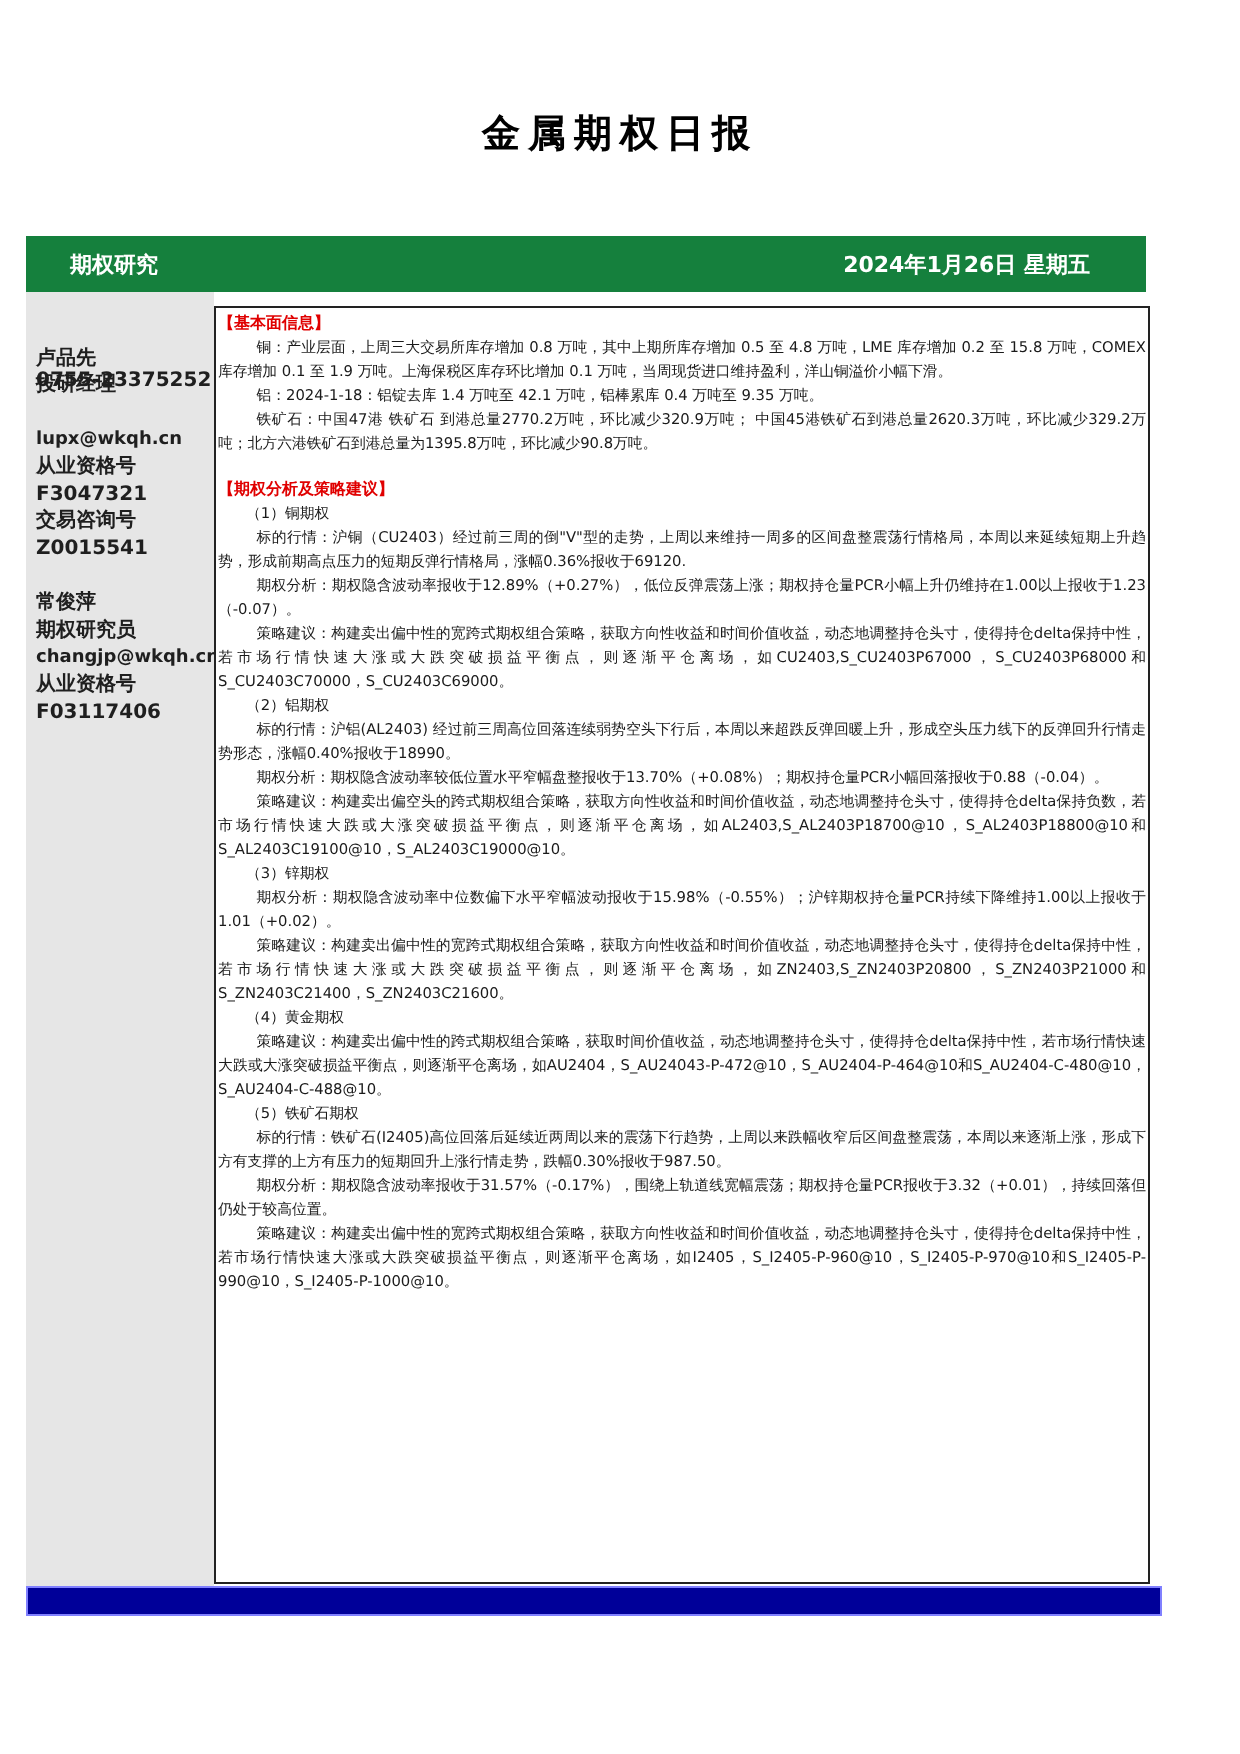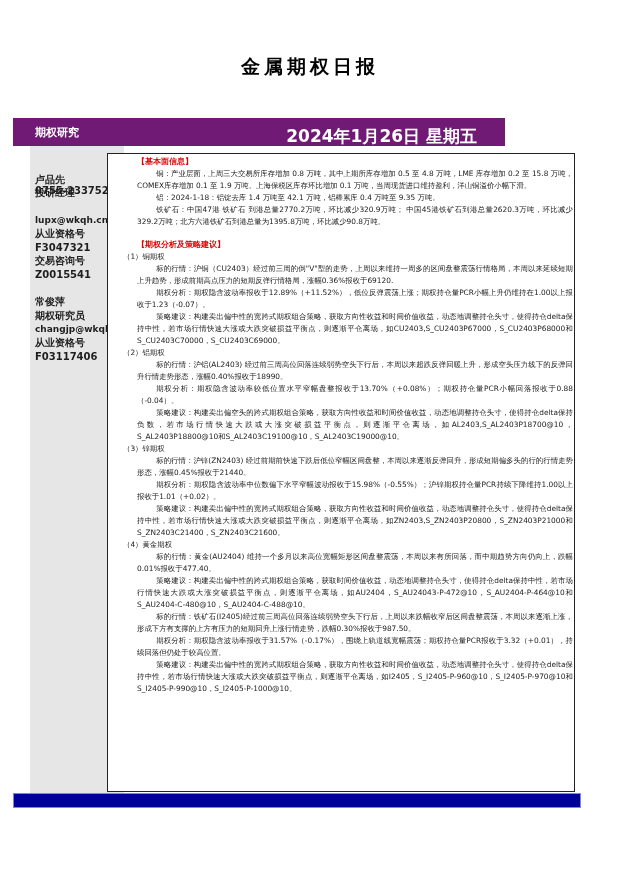--- a/index.html
+++ b/index.html
@@ -1,35 +1,35 @@
 <!DOCTYPE html>
 <html><head>
 <meta charset="utf-8">
 <style>
   html, body { margin: 0; padding: 0; background: #ffffff; }
   body { width: 620px; height: 877px; position: relative; overflow: hidden;
          font-family: "DejaVu Sans", "Liberation Sans", sans-serif; color: #000; }
   .title { position: absolute; top: 54px; left: 0; width: 620px; text-align: center;
            font-family: Liberation Mono, monospace; font-size: 19px;
            font-weight: bold; letter-spacing: 4px; }
-  .header-band { position: absolute; top: 118px; left: 13px; width: 492px; height: 28px;
-                 background: #701a75; }
+  .header-band { position: absolute; top: 118px; left: 13px; width: 560px; height: 28px;
+                 background: #15803d; }
   .header-band .left { position: absolute; left: 22px; top: 7px; font-size: 11px;
                        font-weight: bold; color: #ffffff; }
-  .header-band .right { position: absolute; right: 28px; top: 7px; font-size: 17px;
+  .header-band .right { position: absolute; right: 28px; top: 7px; font-size: 11px;
                         font-weight: bold; color: #ffffff; }
   .sidebar { position: absolute; top: 146px; left: 13px; width: 94px; height: 648px;
-             background: #e6e6e6; margin-left: 17px; }
+             background: #e6e6e6; }
   .sidebar .line { position: absolute; left: 5px; font-size: 10px; font-weight: bold;
                    color: #1f1f1f; white-space: nowrap; line-height: 13px; }
   .main-box { position: absolute; top: 153px; left: 107px; width: 468px; height: 639px;
               border: 1.5px solid #222; box-sizing: border-box; background: #fff; }
   .content { position: absolute; top: 156px; left: 109px; width: 464px;
              font-size: 7.4px; line-height: 12px; color: #1a1a1a; }
-  .content p { margin: 0; text-align: justify; padding-left: 28px; }
+  .content p { margin: 0; text-align: justify; }
   .content .sec { color: #e00000; font-weight: bold; font-size: 8px; }
   .content .ind { text-indent: 2.6em; }
   .content .sub { padding-left: 14px; }
   .content .gap { height: 11px; }
   .footer-band { position: absolute; top: 793px; left: 13px; width: 568px; height: 15px;
                  background: #000099; border: 1px solid #8080ff; box-sizing: border-box; }
 </style>
 </head>
 <body>
 
@@ -62,35 +62,34 @@
 <div class="content">
   <p class="sec">【基本面信息】</p>
   <p class="ind">铜：产业层面，上周三大交易所库存增加 0.8 万吨，其中上期所库存增加 0.5 至 4.8 万吨，LME 库存增加 0.2 至 15.8 万吨，COMEX库存增加 0.1 至 1.9 万吨。上海保税区库存环比增加 0.1 万吨，当周现货进口维持盈利，洋山铜溢价小幅下滑。</p>
   <p class="ind">铝：2024-1-18：铝锭去库 1.4 万吨至 42.1 万吨，铝棒累库 0.4 万吨至 9.35 万吨。</p>
   <p class="ind">铁矿石：中国47港 铁矿石 到港总量2770.2万吨，环比减少320.9万吨； 中国45港铁矿石到港总量2620.3万吨，环比减少329.2万吨；北方六港铁矿石到港总量为1395.8万吨，环比减少90.8万吨。</p>
   <div class="gap"></div>
   <p class="sec">【期权分析及策略建议】</p>
 
   <p class="sub">（1）铜期权</p>
   <p class="ind">标的行情：沪铜（CU2403）经过前三周的倒"V"型的走势，上周以来维持一周多的区间盘整震荡行情格局，本周以来延续短期上升趋势，形成前期高点压力的短期反弹行情格局，涨幅0.36%报收于69120.</p>
-  <p class="ind">期权分析：期权隐含波动率报收于12.89%（+11.52%），低位反弹震荡上涨；期权持仓量PCR小幅上升仍维持在1.00以上报收于1.23（-0.07）。</p>
+  <p class="ind">期权分析：期权隐含波动率报收于12.89%（+0.27%），低位反弹震荡上涨；期权持仓量PCR小幅上升仍维持在1.00以上报收于1.23（-0.07）。</p>
   <p class="ind">策略建议：构建卖出偏中性的宽跨式期权组合策略，获取方向性收益和时间价值收益，动态地调整持仓头寸，使得持仓delta保持中性，若市场行情快速大涨或大跌突破损益平衡点，则逐渐平仓离场，如CU2403,S_CU2403P67000，S_CU2403P68000和S_CU2403C70000，S_CU2403C69000。</p>
 
   <p class="sub">（2）铝期权</p>
   <p class="ind">标的行情：沪铝(AL2403) 经过前三周高位回落连续弱势空头下行后，本周以来超跌反弹回暖上升，形成空头压力线下的反弹回升行情走势形态，涨幅0.40%报收于18990。</p>
   <p class="ind">期权分析：期权隐含波动率较低位置水平窄幅盘整报收于13.70%（+0.08%）；期权持仓量PCR小幅回落报收于0.88（-0.04）。</p>
   <p class="ind">策略建议：构建卖出偏空头的跨式期权组合策略，获取方向性收益和时间价值收益，动态地调整持仓头寸，使得持仓delta保持负数，若市场行情快速大跌或大涨突破损益平衡点，则逐渐平仓离场，如AL2403,S_AL2403P18700@10，S_AL2403P18800@10和S_AL2403C19100@10，S_AL2403C19000@10。</p>
 
   <p class="sub">（3）锌期权</p>
-  <p class="ind">标的行情：沪锌(ZN2403) 经过前期前快速下跌后低位窄幅区间盘整，本周以来逐渐反弹回升，形成短期偏多头的行的行情走势形态，涨幅0.45%报收于21440。</p>
   <p class="ind">期权分析：期权隐含波动率中位数偏下水平窄幅波动报收于15.98%（-0.55%）；沪锌期权持仓量PCR持续下降维持1.00以上报收于1.01（+0.02）。</p>
   <p class="ind">策略建议：构建卖出偏中性的宽跨式期权组合策略，获取方向性收益和时间价值收益，动态地调整持仓头寸，使得持仓delta保持中性，若市场行情快速大涨或大跌突破损益平衡点，则逐渐平仓离场，如ZN2403,S_ZN2403P20800，S_ZN2403P21000和S_ZN2403C21400，S_ZN2403C21600。</p>
 
   <p class="sub">（4）黄金期权</p>
-  <p class="ind">标的行情：黄金(AU2404) 维持一个多月以来高位宽幅矩形区间盘整震荡，本周以来有所回落，而中期趋势方向仍向上，跌幅0.01%报收于477.40。</p>
   <p class="ind">策略建议：构建卖出偏中性的跨式期权组合策略，获取时间价值收益，动态地调整持仓头寸，使得持仓delta保持中性，若市场行情快速大跌或大涨突破损益平衡点，则逐渐平仓离场，如AU2404，S_AU24043-P-472@10，S_AU2404-P-464@10和S_AU2404-C-480@10，S_AU2404-C-488@10。</p>
 
-  <p class="ind">标的行情：铁矿石(I2405)经过前三周高位回落连续弱势空头下行后，上周以来跌幅收窄后区间盘整震荡，本周以来逐渐上涨，形成下方有支撑的上方有压力的短期回升上涨行情走势，跌幅0.30%报收于987.50。</p>
+  <p class="sub">（5）铁矿石期权</p>
+  <p class="ind">标的行情：铁矿石(I2405)高位回落后延续近两周以来的震荡下行趋势，上周以来跌幅收窄后区间盘整震荡，本周以来逐渐上涨，形成下方有支撑的上方有压力的短期回升上涨行情走势，跌幅0.30%报收于987.50。</p>
   <p class="ind">期权分析：期权隐含波动率报收于31.57%（-0.17%），围绕上轨道线宽幅震荡；期权持仓量PCR报收于3.32（+0.01），持续回落但仍处于较高位置。</p>
   <p class="ind">策略建议：构建卖出偏中性的宽跨式期权组合策略，获取方向性收益和时间价值收益，动态地调整持仓头寸，使得持仓delta保持中性，若市场行情快速大涨或大跌突破损益平衡点，则逐渐平仓离场，如I2405，S_I2405-P-960@10，S_I2405-P-970@10和S_I2405-P-990@10，S_I2405-P-1000@10。</p>
 </div>
 
 <div class="footer-band"></div>
 
 </body></html>

